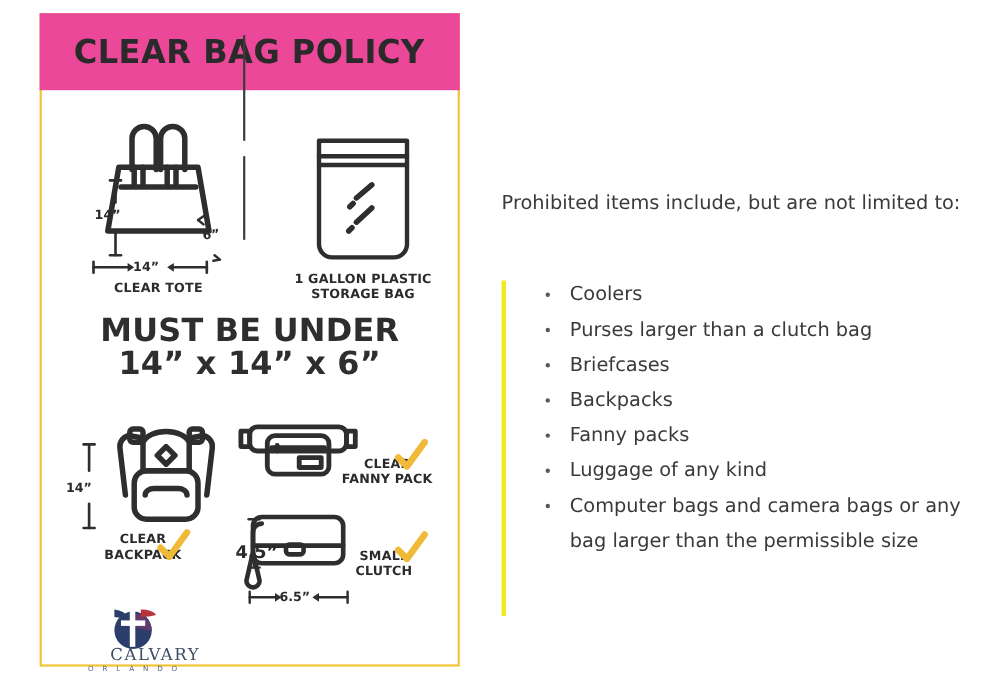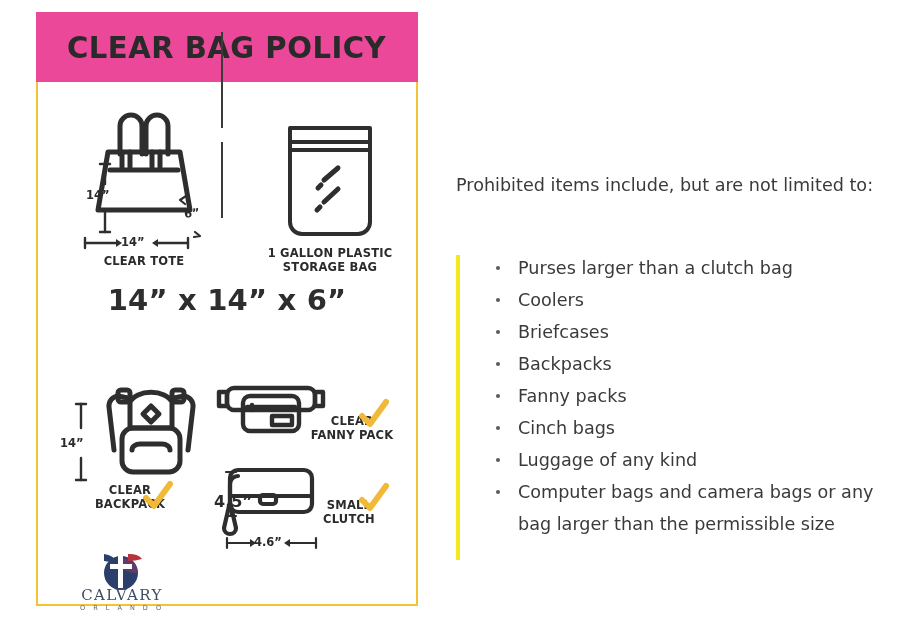--- a/index.html
+++ b/index.html
@@ -46,21 +46,21 @@
     font-weight:bold;color:#2e2e2e;line-height:1.02;
   }
   .must .l1{font-size:29px;letter-spacing:0.2px;display:block;}
   .must .l2{font-size:29px;letter-spacing:0.2px;display:block;}
 
   .check{position:absolute;}
 
   
   .logo-wrap{position:absolute;left:24px;top:538px;width:120px;height:62px;}
   .logo-name{
-    position:absolute;left:0;top:34px;width:120px;text-align:center;
+    position:absolute;left:0;top:34px;width:120px;text-align:right;
     font-size:15px;letter-spacing:1.4px;color:#3d4d63;
     font-family:"DejaVu Serif","Liberation Serif",serif;
   }
   .logo-sub{
     position:absolute;left:0;top:52px;width:120px;text-align:center;
     font-size:6.5px;letter-spacing:3px;color:#59667a;
   }
 
   
   .right{position:absolute;left:452px;top:0;width:448px;height:626px;}
@@ -152,20 +152,21 @@
         <line x1="44" y1="58" x2="58" y2="46"></line>
         <line x1="38" y1="66" x2="41" y2="63"></line>
         <line x1="44" y1="80" x2="58" y2="67"></line>
         <line x1="37" y1="88" x2="40" y2="85"></line>
       </g>
     </svg>
     <div class="cap" style="left:222px;top:232px;width:140px;">1 GALLON PLASTIC</div>
     <div class="cap" style="left:222px;top:246px;width:140px;">STORAGE BAG</div>
 
     <div class="must">
+      <span class="l1">MUST BE UNDER</span>
       <span class="l2">14” x 14” x 6”</span>
     </div>
 
     <svg style="position:absolute;left:64px;top:362px;" width="98" height="104" viewBox="0 0 98 104">
       <g fill="none" stroke="#2e2e2e" stroke-width="5" stroke-linejoin="round" stroke-linecap="round">
         <path d="M26 22 L16 20 a10 10 0 0 0 -9 11 L12 74"></path>
         <path d="M72 22 L82 20 a10 10 0 0 1 9 11 L86 74"></path>
         <rect x="16" y="14" width="12" height="12" rx="3"></rect>
         <rect x="70" y="14" width="12" height="12" rx="3"></rect>
         <path d="M28 52 V26 a22 14 0 0 1 42 0 V52 Z"></path>
@@ -226,21 +227,21 @@
     <svg style="position:absolute;left:186px;top:522px;" width="96" height="14" viewBox="0 0 96 14">
       <g stroke="#2e2e2e" stroke-width="2.2" stroke-linecap="round">
         <line x1="3" y1="2" x2="3" y2="12"></line>
         <line x1="3" y1="7" x2="26" y2="7"></line>
         <line x1="66" y1="7" x2="92" y2="7"></line>
         <line x1="92" y1="2" x2="92" y2="12"></line>
         <path d="M26 3 L32 7 L26 11 Z" fill="#2e2e2e" stroke="none"></path>
         <path d="M66 3 L60 7 L66 11 Z" fill="#2e2e2e" stroke="none"></path>
       </g>
     </svg>
-    <div class="dimtxt" style="left:216px;top:521px;">4.6”</div>
+    <div class="dimtxt" style="left:216px;top:521px;">6.5”</div>
     <div class="cap" style="left:272px;top:484px;width:78px;">SMALL</div>
     <div class="cap" style="left:272px;top:498px;width:78px;">CLUTCH</div>
     <svg class="check" style="left:320px;top:468px;" width="32" height="32" viewBox="0 0 32 32">
       <path d="M4 18 L12 26 L28 4" fill="none" stroke="#F0B937" stroke-width="6" stroke-linecap="round" stroke-linejoin="round"></path>
     </svg>
 
     <div class="logo-wrap">
       <svg style="position:absolute;left:30px;top:0;" width="58" height="38" viewBox="0 0 58 38">
         <path d="M29 4 a17 17 0 0 1 17 17 a17 17 0 0 1 -17 17 a17 17 0 0 1 -17 -17 a17 17 0 0 1 17 -17 Z" fill="#2C3E6B"></path>
         <path d="M30 6 a16 16 0 0 1 16 15 a30 30 0 0 1 -16 -4 Z" fill="#6B3C6B" opacity="0.85"></path>
@@ -256,24 +257,23 @@
   </div>
 
   <div class="right">
 
 
     <p class="para" id="para2">Prohibited items include, but are not limited to:</p>
 
     <div class="bar"></div>
 
     <ul class="bullets">
+      <li>Coolers</li>
       <li>Purses larger than a clutch bag</li>
-      <li>Coolers</li>
       <li>Briefcases</li>
       <li>Backpacks</li>
       <li>Fanny packs</li>
-      <li>Cinch bags</li>
       <li>Luggage of any kind</li>
       <li>Computer bags and camera bags or any bag larger than the permissible size</li>
     </ul>
 
   </div>
 </div>
 
 </body></html>

